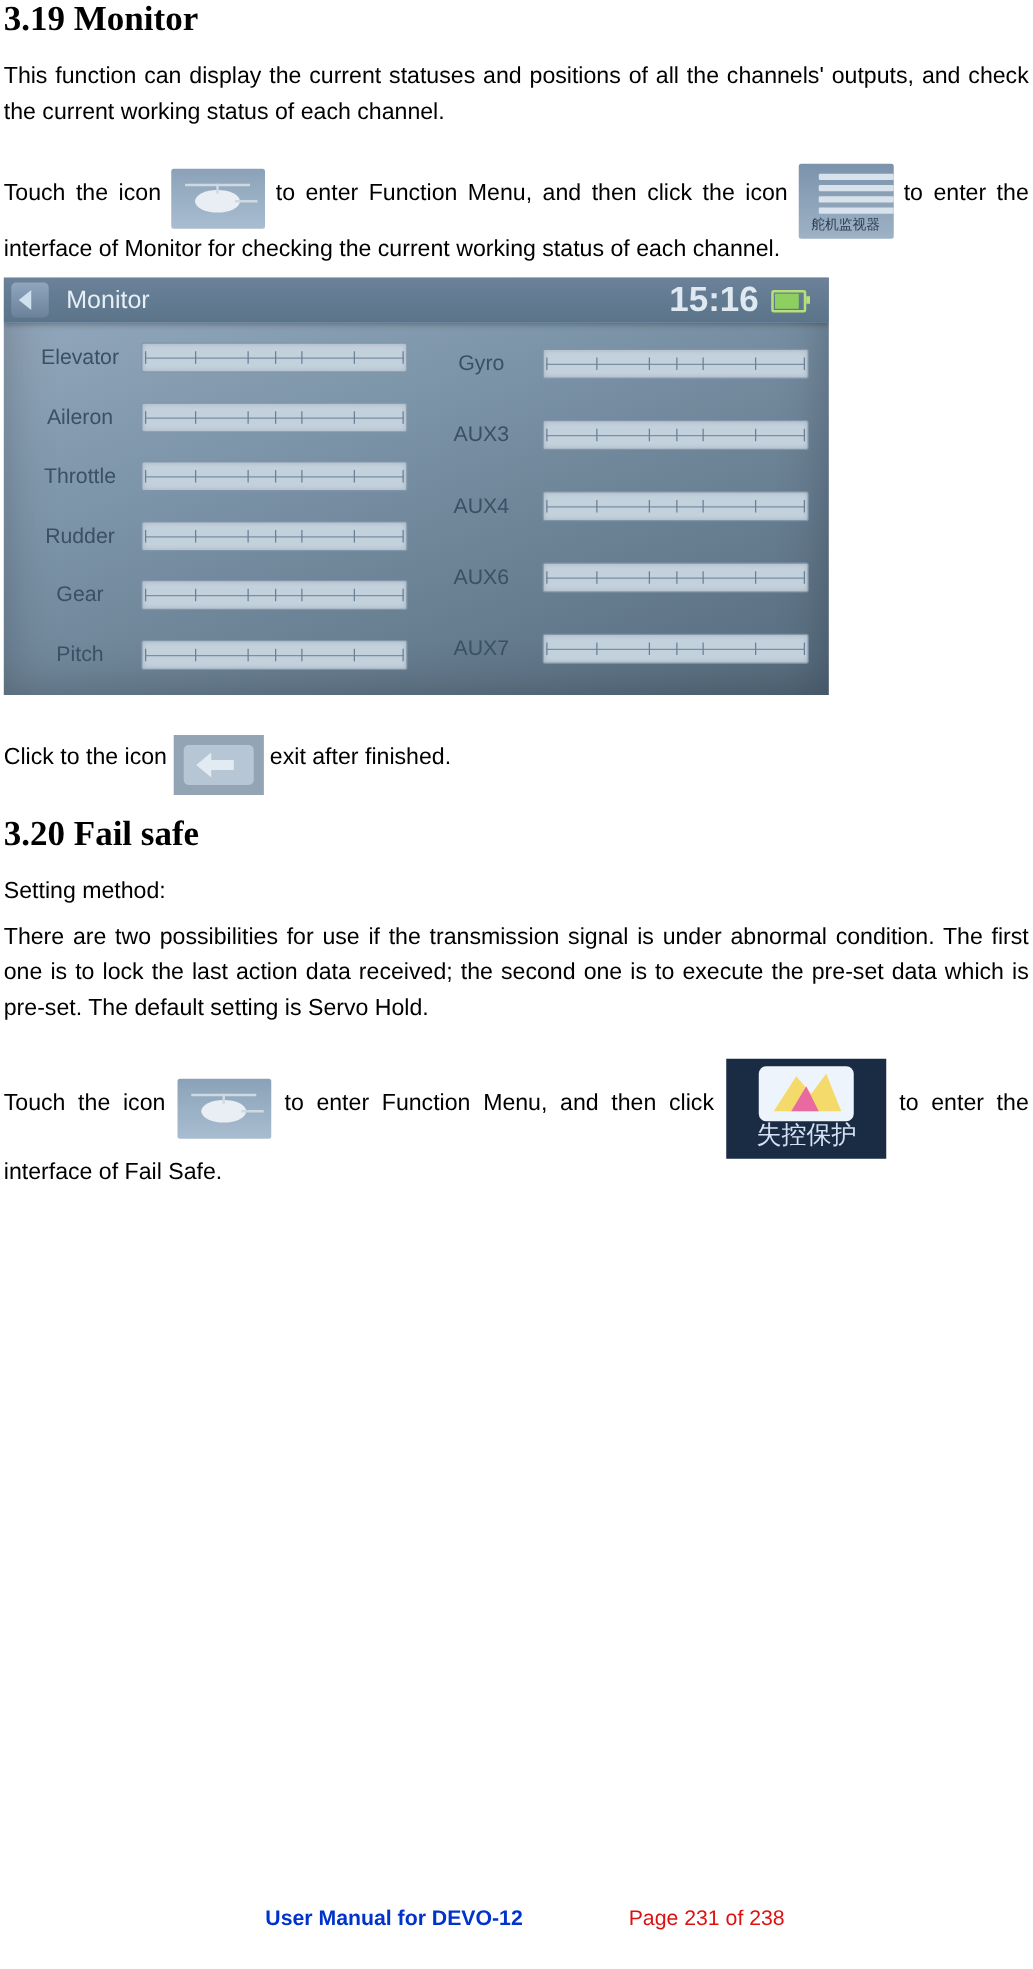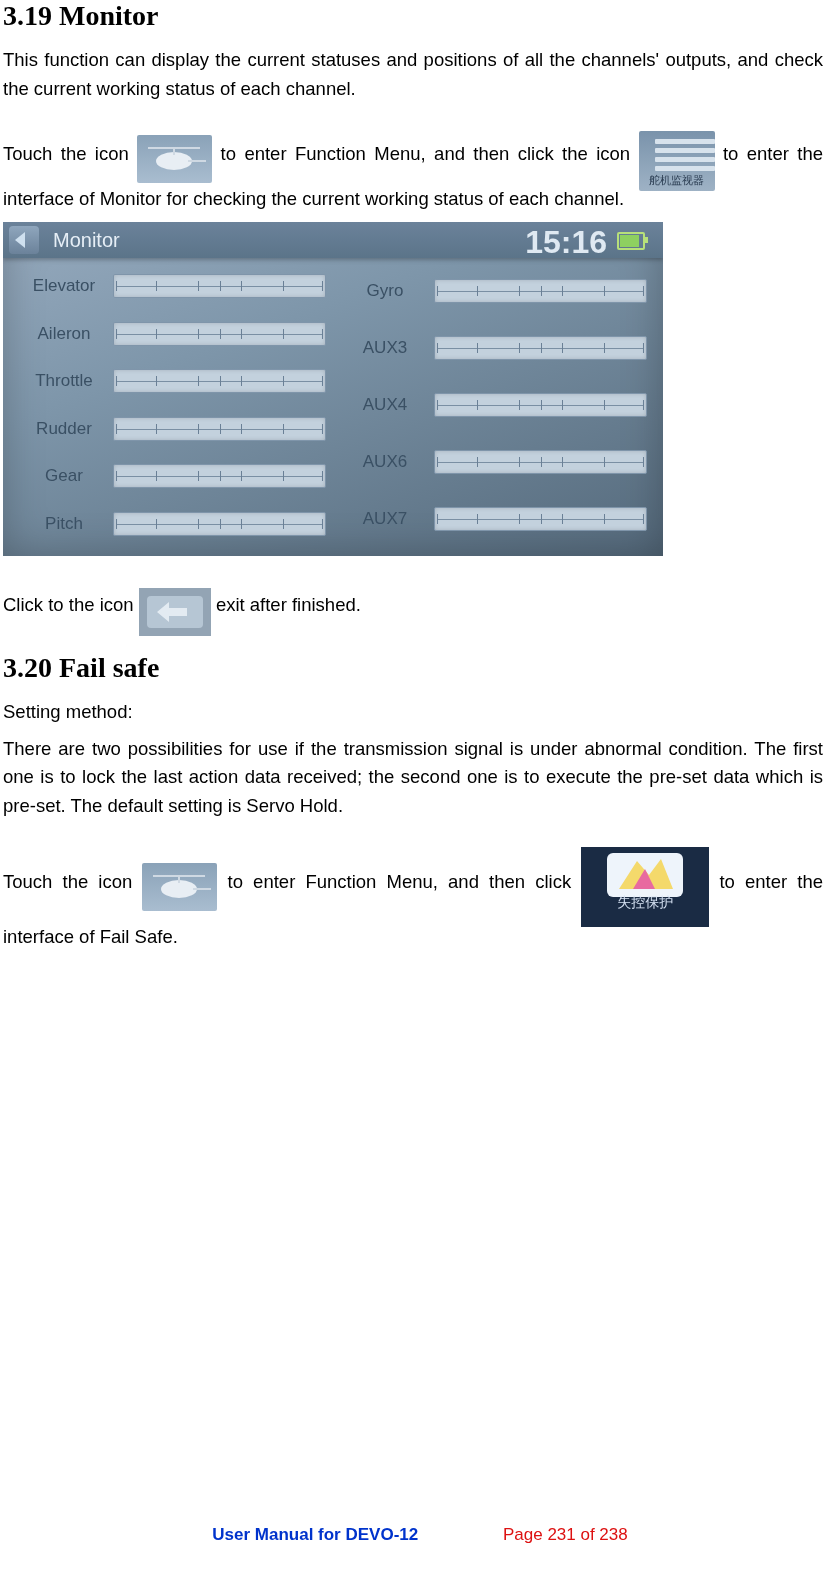--- a/index.html
+++ b/index.html
@@ -59,21 +59,21 @@
     border-radius:4px; position:relative;
   }
   .scr-back:before{
     content:""; position:absolute; left:6px; top:6px;
     width:0;height:0;border-top:8px solid transparent;border-bottom:8px solid transparent;border-right:10px solid #cfe0ef;
   }
   .scr-title {
     color:#e6eef6; font-size:20px; font-weight:500; margin-left:4px;
   }
   .scr-clock {
-    position:absolute; right:56px; top:2px; color:#dfe9f2; font-size:32px; font-weight:600;
+    position:absolute; right:56px; top:2px; color:#dfe9f2; font-size:28px; font-weight:600;
   }
   .scr-batt {
     position:absolute; right:18px; top:10px; width:24px; height:14px; border:2px solid #b7e07a; border-radius:2px;
   }
   .scr-batt:after{content:""; position:absolute; right:-5px; top:3px; width:3px; height:6px; background:#b7e07a;}
   .scr-batt:before{content:""; position:absolute; left:1px; top:1px; bottom:1px; width:80%; background:#8ed060;}
   .scr-rows {
     position: absolute; left:12px; right:16px; top:40px; bottom:8px;
     display: grid;
     grid-template-columns: 1fr 1fr;
@@ -111,21 +111,21 @@
   .icon-monitor {
     width:76px; height:60px; background:linear-gradient(#7a93ab,#9eb2c5);
     display:inline-block; vertical-align:middle; position:relative; top:6px;
     border-radius:2px;
   }
   .icon-monitor .lines{position:absolute; left:16px; top:8px; width:60px;}
   .icon-monitor .lines span{display:block;height:5px;margin-bottom:4px;background:#d7e2ec;border-radius:1px;}
   .icon-monitor .cap{position:absolute;left:0;right:0;bottom:2px;text-align:center;color:#2c3e53;font-size:11px;}
   .icon-exit svg{width:72px;height:48px;}
   .icon-failsafe svg{position:absolute; left:8px; top:4px;}
-  .icon-failsafe .cap{position:absolute;left:0;right:0;bottom:13px;text-align:center;color:#d6e2f3;font-size:14px;}
+  .icon-failsafe .cap{position:absolute;left:0;right:0;bottom:3px;text-align:center;color:#d6e2f3;font-size:20px;}
   .footer {
     position: absolute;
     bottom: 30px;
     left: 0; right: 0;
     text-align: center;
     font-size: 17px;
     padding-left: 14px;
   }
   .footer .blue { color:#0033cc; font-weight:bold; }
   .footer .red { color:#dd1111; margin-left: 80px;}

